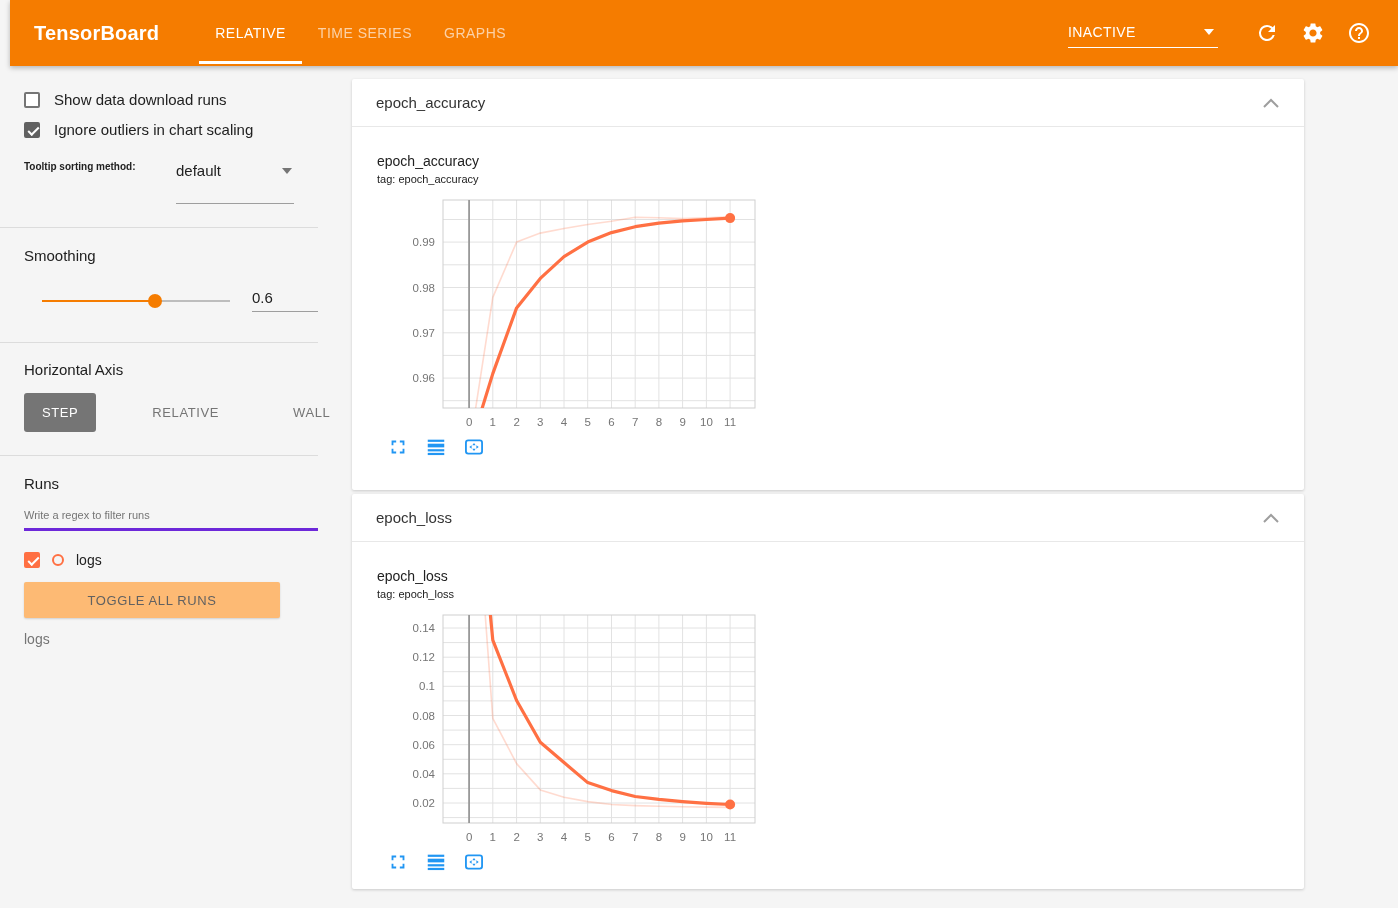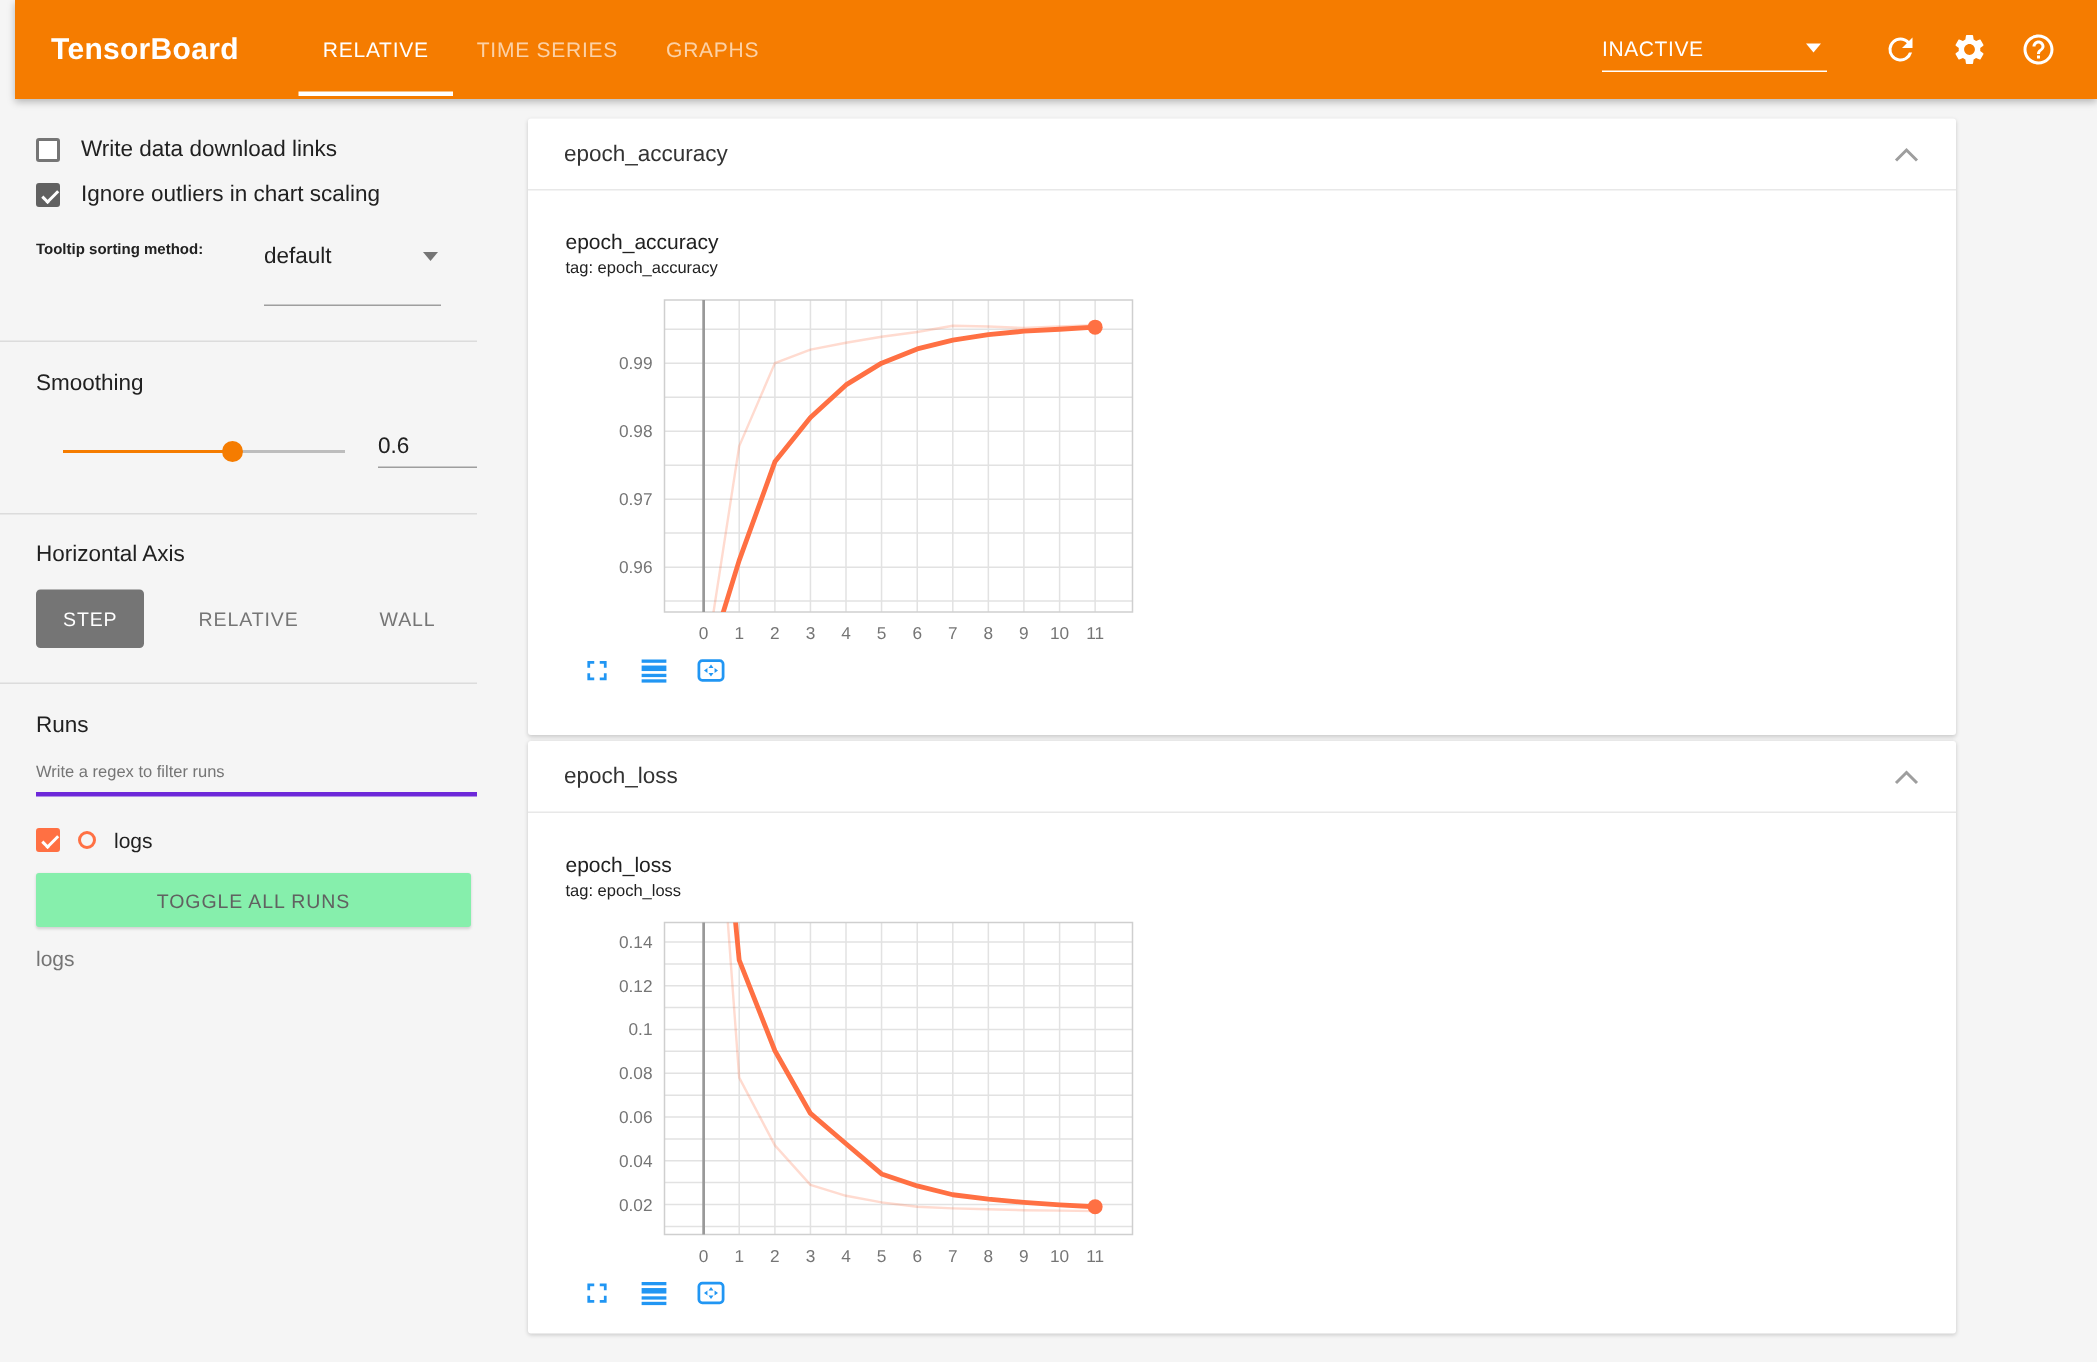--- a/index.html
+++ b/index.html
@@ -76,41 +76,41 @@
   .slider-fill { height: 2px; background: #f57c00; }
   .slider-thumb {
     position: absolute; top: -6px; width: 14px; height: 14px; border-radius: 50%;
     background: #f57c00; cursor: pointer;
   }
   .smoothing-value {
     width: 66px; margin-left: 22px; border: none; outline: none; background: transparent;
     border-bottom: 1px solid #9e9e9e; font-size: 15px; padding-bottom: 5px;
     font-family: "Liberation Sans", sans-serif; color: #212121;
   }
-  .axis-btns { display: flex; align-items: flex-end; }
+  .axis-btns { display: flex; align-items: flex-end; gap: 20px; }
   .axis-btn {
     font-size: 13px; letter-spacing: 0.6px; color: #757575; cursor: pointer;
     padding: 12px 18px; border-radius: 3px;
   }
   .axis-btn.active { background: #757575; color: #fff; }
   .axis-btn + .axis-btn { margin-left: 18px; }
   .runs-filter {
     width: 294px; border: none; outline: none; background: transparent;
     border-bottom: 3px solid #6d28d9; font-size: 11px; padding-bottom: 7px;
     font-family: "Liberation Sans", sans-serif; color: #212121;
   }
   .runs-filter::placeholder { color: #757575; }
   .run-row { display: flex; align-items: center; }
   .run-ring {
     width: 12px; height: 12px; border: 2px solid #ff7043; border-radius: 50%;
     margin-right: 12px; flex: none; cursor: pointer;
   }
   .run-name { font-size: 14px; }
   .toggle-all {
-    width: 290px; height: 36px; background: #86efac; border-radius: 2px;
+    width: 256px; height: 36px; background: #fdba74; border-radius: 2px;
     box-shadow: 0 1px 2px rgba(0,0,0,0.15);
     display: flex; align-items: center; justify-content: center;
     font-size: 13px; letter-spacing: 0.6px; color: #616161; cursor: pointer;
   }
   .logs-label { font-size: 14px; color: #757575; }
 
   
   .main { position: absolute; left: 352px; top: 79px; width: 952px; }
   .card {
     background: #fff; border-radius: 2px; box-shadow: 0 1px 3px rgba(0,0,0,0.18);
@@ -158,21 +158,21 @@
     <svg viewBox="0 0 24 24">
         <path d="M11 18h2v-2h-2v2zm1-16C6.48 2 2 6.48 2 12s4.48 10 10 10 10-4.48 10-10S17.52 2 12 2zm0 18c-4.41 0-8-3.59-8-8s3.59-8 8-8 8 3.59 8 8-3.59 8-8 8zm0-14c-2.21 0-4 1.79-4 4h2c0-1.1.9-2 2-2s2 .9 2 2c0 2-3 1.75-3 5h2c0-2.25 3-2.5 3-5 0-2.21-1.79-4-4-4z"></path>
       </svg>
   </div>
 </div>
 
 <div class="sidebar">
   <div class="sb-pad" style="padding-top:25px;">
     <div class="check-row">
       <span class="cb"></span>
-      <span>Write data download links</span>
+      <span>Show data download runs</span>
     </div>
     <div class="check-row" style="margin-top:13px;">
       <span class="cb checked-dark"></span>
       <span>Ignore outliers in chart scaling</span>
     </div>
     <div class="tooltip-row" style="margin-top:22px;">
       <div class="tooltip-label">Tooltip sorting method:</div>
       <div class="dropdown">
         <span>default</span>
         <span class="caret-gray"></span>

